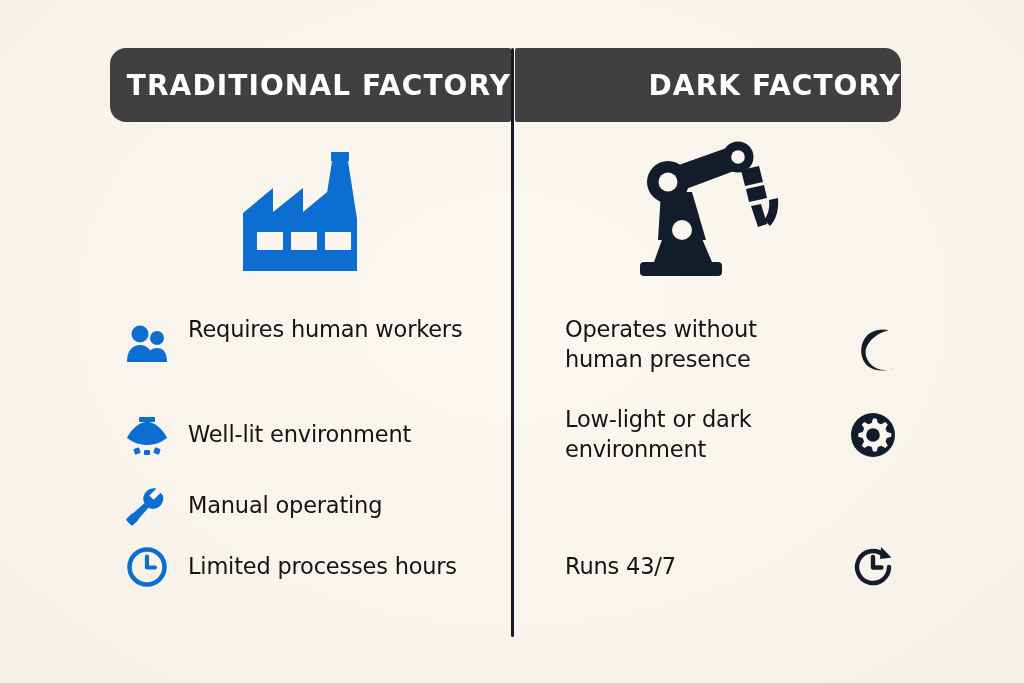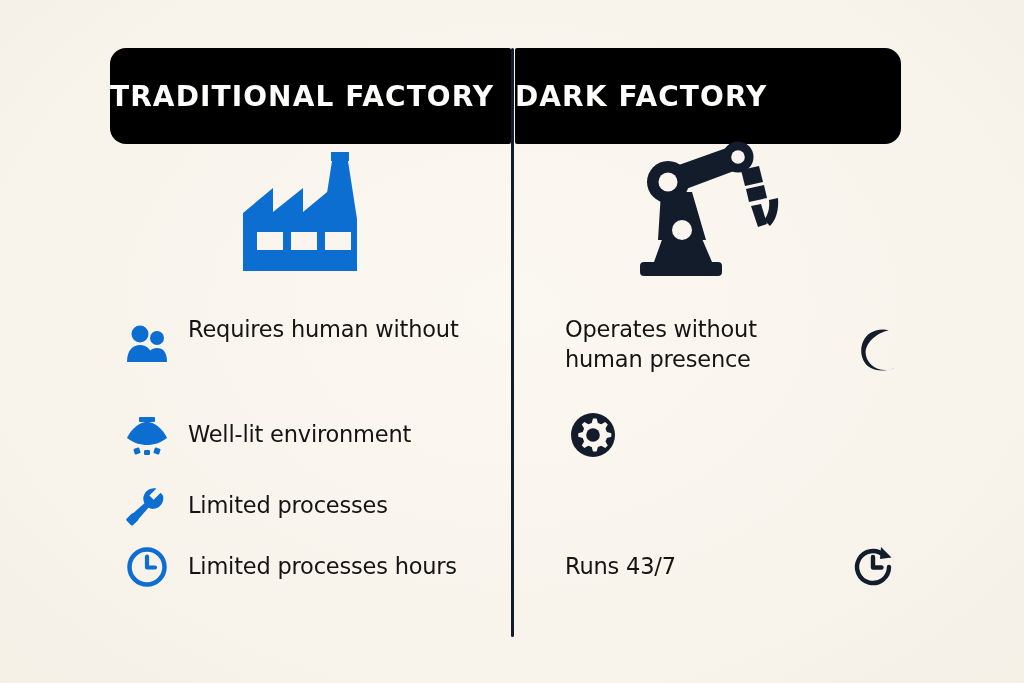--- a/index.html
+++ b/index.html
@@ -26,25 +26,25 @@
 
   .board {
     position: absolute;
     inset: 0;
   }
 
   
   .banner {
     position: absolute;
     top: 48px;
-    height: 96px;
-    background: #000000;
-    display: flex;
-    align-items: center;
-    justify-content: flex-start;
+    height: 74px;
+    background: #404040;
+    display: flex;
+    align-items: center;
+    justify-content: flex-end;
   }
   .banner-left {
     left: 110px;
     width: 401px;
     border-radius: 16px 2px 2px 16px;
   }
   .banner-right {
     left: 515px;
     width: 386px;
     border-radius: 2px 16px 16px 2px;
@@ -172,21 +172,21 @@
 
       <li class="feature feature-left row-0">
         <span class="feature-icon">
           <svg width="42" height="40" viewBox="0 0 42 40">
             <circle class="blue" cx="14" cy="10" r="8.5"></circle>
             <path class="blue" d="M1 38 C1 26 7 21 14 21 C21 21 27 26 27 38 Z"></path>
             <circle class="blue" cx="31" cy="14" r="7"></circle>
             <path class="blue" d="M21 38 C21 28 25 24 31 24 C37 24 41 28 41 38 Z"></path>
           </svg>
         </span>
-        <span class="feature-text">Requires human without</span>
+        <span class="feature-text">Requires human workers</span>
       </li>
 
       <li class="feature feature-left row-1">
         <span class="feature-icon">
           <svg width="44" height="40" viewBox="0 0 44 40">
             <rect class="blue" x="14" y="2" width="16" height="5" rx="1"></rect>
             <path class="blue" d="M22 7 C12 7 4 18 2 23 C9 28 15 30 22 30 C29 30 35 28 42 23 C40 18 32 7 22 7 Z"></path>
             <rect class="blue" x="9" y="33" width="6" height="6" rx="1.2" transform="rotate(-18 12 36)"></rect>
             <rect class="blue" x="19" y="35" width="6" height="5" rx="1.2"></rect>
             <rect class="blue" x="29" y="33" width="6" height="6" rx="1.2" transform="rotate(18 32 36)"></rect>
@@ -195,21 +195,21 @@
         <span class="feature-text">Well-lit environment</span>
       </li>
 
       <li class="feature feature-left row-2">
         <span class="feature-icon">
           <svg width="42" height="40" viewBox="0 0 42 40">
             <path class="blue" d="M39 5 L31.5 12.5 L27 8 L34.5 0.5 C28 -1 21 3.5 20.5 11 C20.4 13 20.9 14.7 21.7 16.2 L5 31 L11.5 37.5 L26 21 C27.5 21.8 29.3 22.3 31.3 22.2 C38.7 21.7 43 14.8 41.6 8.2 Z" transform="translate(-2 2) scale(0.94)"></path>
             <rect class="blue" x="1" y="29" width="10" height="9" rx="1.6" transform="rotate(-45 6 33)"></rect>
           </svg>
         </span>
-        <span class="feature-text">Limited processes</span>
+        <span class="feature-text">Manual operating</span>
       </li>
 
       <li class="feature feature-left row-3">
         <span class="feature-icon">
           <svg width="42" height="42" viewBox="0 0 42 42">
             <circle cx="21" cy="21" r="17.5" fill="none" stroke="#0d6ed2" stroke-width="4.5"></circle>
             <path d="M21 10.5 V21.5 H29" fill="none" stroke="#0d6ed2" stroke-width="4.2" stroke-linecap="round" stroke-linejoin="round"></path>
           </svg>
         </span>
         <span class="feature-text">Limited processes hours</span>
@@ -250,20 +250,21 @@
       <li class="feature feature-right row-0">
         <span class="feature-text feature-text-right">Operates without human presence</span>
         <span class="feature-icon feature-icon-right">
           <svg width="44" height="46" viewBox="0 0 44 46">
             <path class="navy" d="M34 4 C21 7 12 17 12 25 C12 34 20 42 31 42 C34 42 37 41.3 40 40 C33 43 21 44 14 38 C5 30 6 14 16 7 C21 3.5 28 2.5 34 4 Z" transform="translate(2 0) scale(1.05)"></path>
           </svg>
         </span>
       </li>
 
       <li class="feature feature-right row-1">
+        <span class="feature-text feature-text-right">Low-light or dark environment</span>
         <span class="feature-icon feature-icon-right">
           <svg width="46" height="46" viewBox="0 0 46 46">
             <circle class="navy" cx="23" cy="23" r="22"></circle>
             <path d="M23 6.5 l3.6 0 1.3 4.4 3.4 1.4 3.9-2.3 2.6 2.6 -2.3 3.9 1.4 3.4 4.4 1.3 0 3.6 -4.4 1.3 -1.4 3.4 2.3 3.9 -2.6 2.6 -3.9-2.3 -3.4 1.4 -1.3 4.4 -3.6 0 -1.3-4.4 -3.4-1.4 -3.9 2.3 -2.6-2.6 2.3-3.9 -1.4-3.4 -4.4-1.3 0-3.6 4.4-1.3 1.4-3.4 -2.3-3.9 2.6-2.6 3.9 2.3 3.4-1.4 Z" fill="#faf6ef"></path>
             <circle class="navy" cx="23" cy="23" r="6.8"></circle>
           </svg>
         </span>
       </li>
 
       <li class="feature feature-right row-2">

